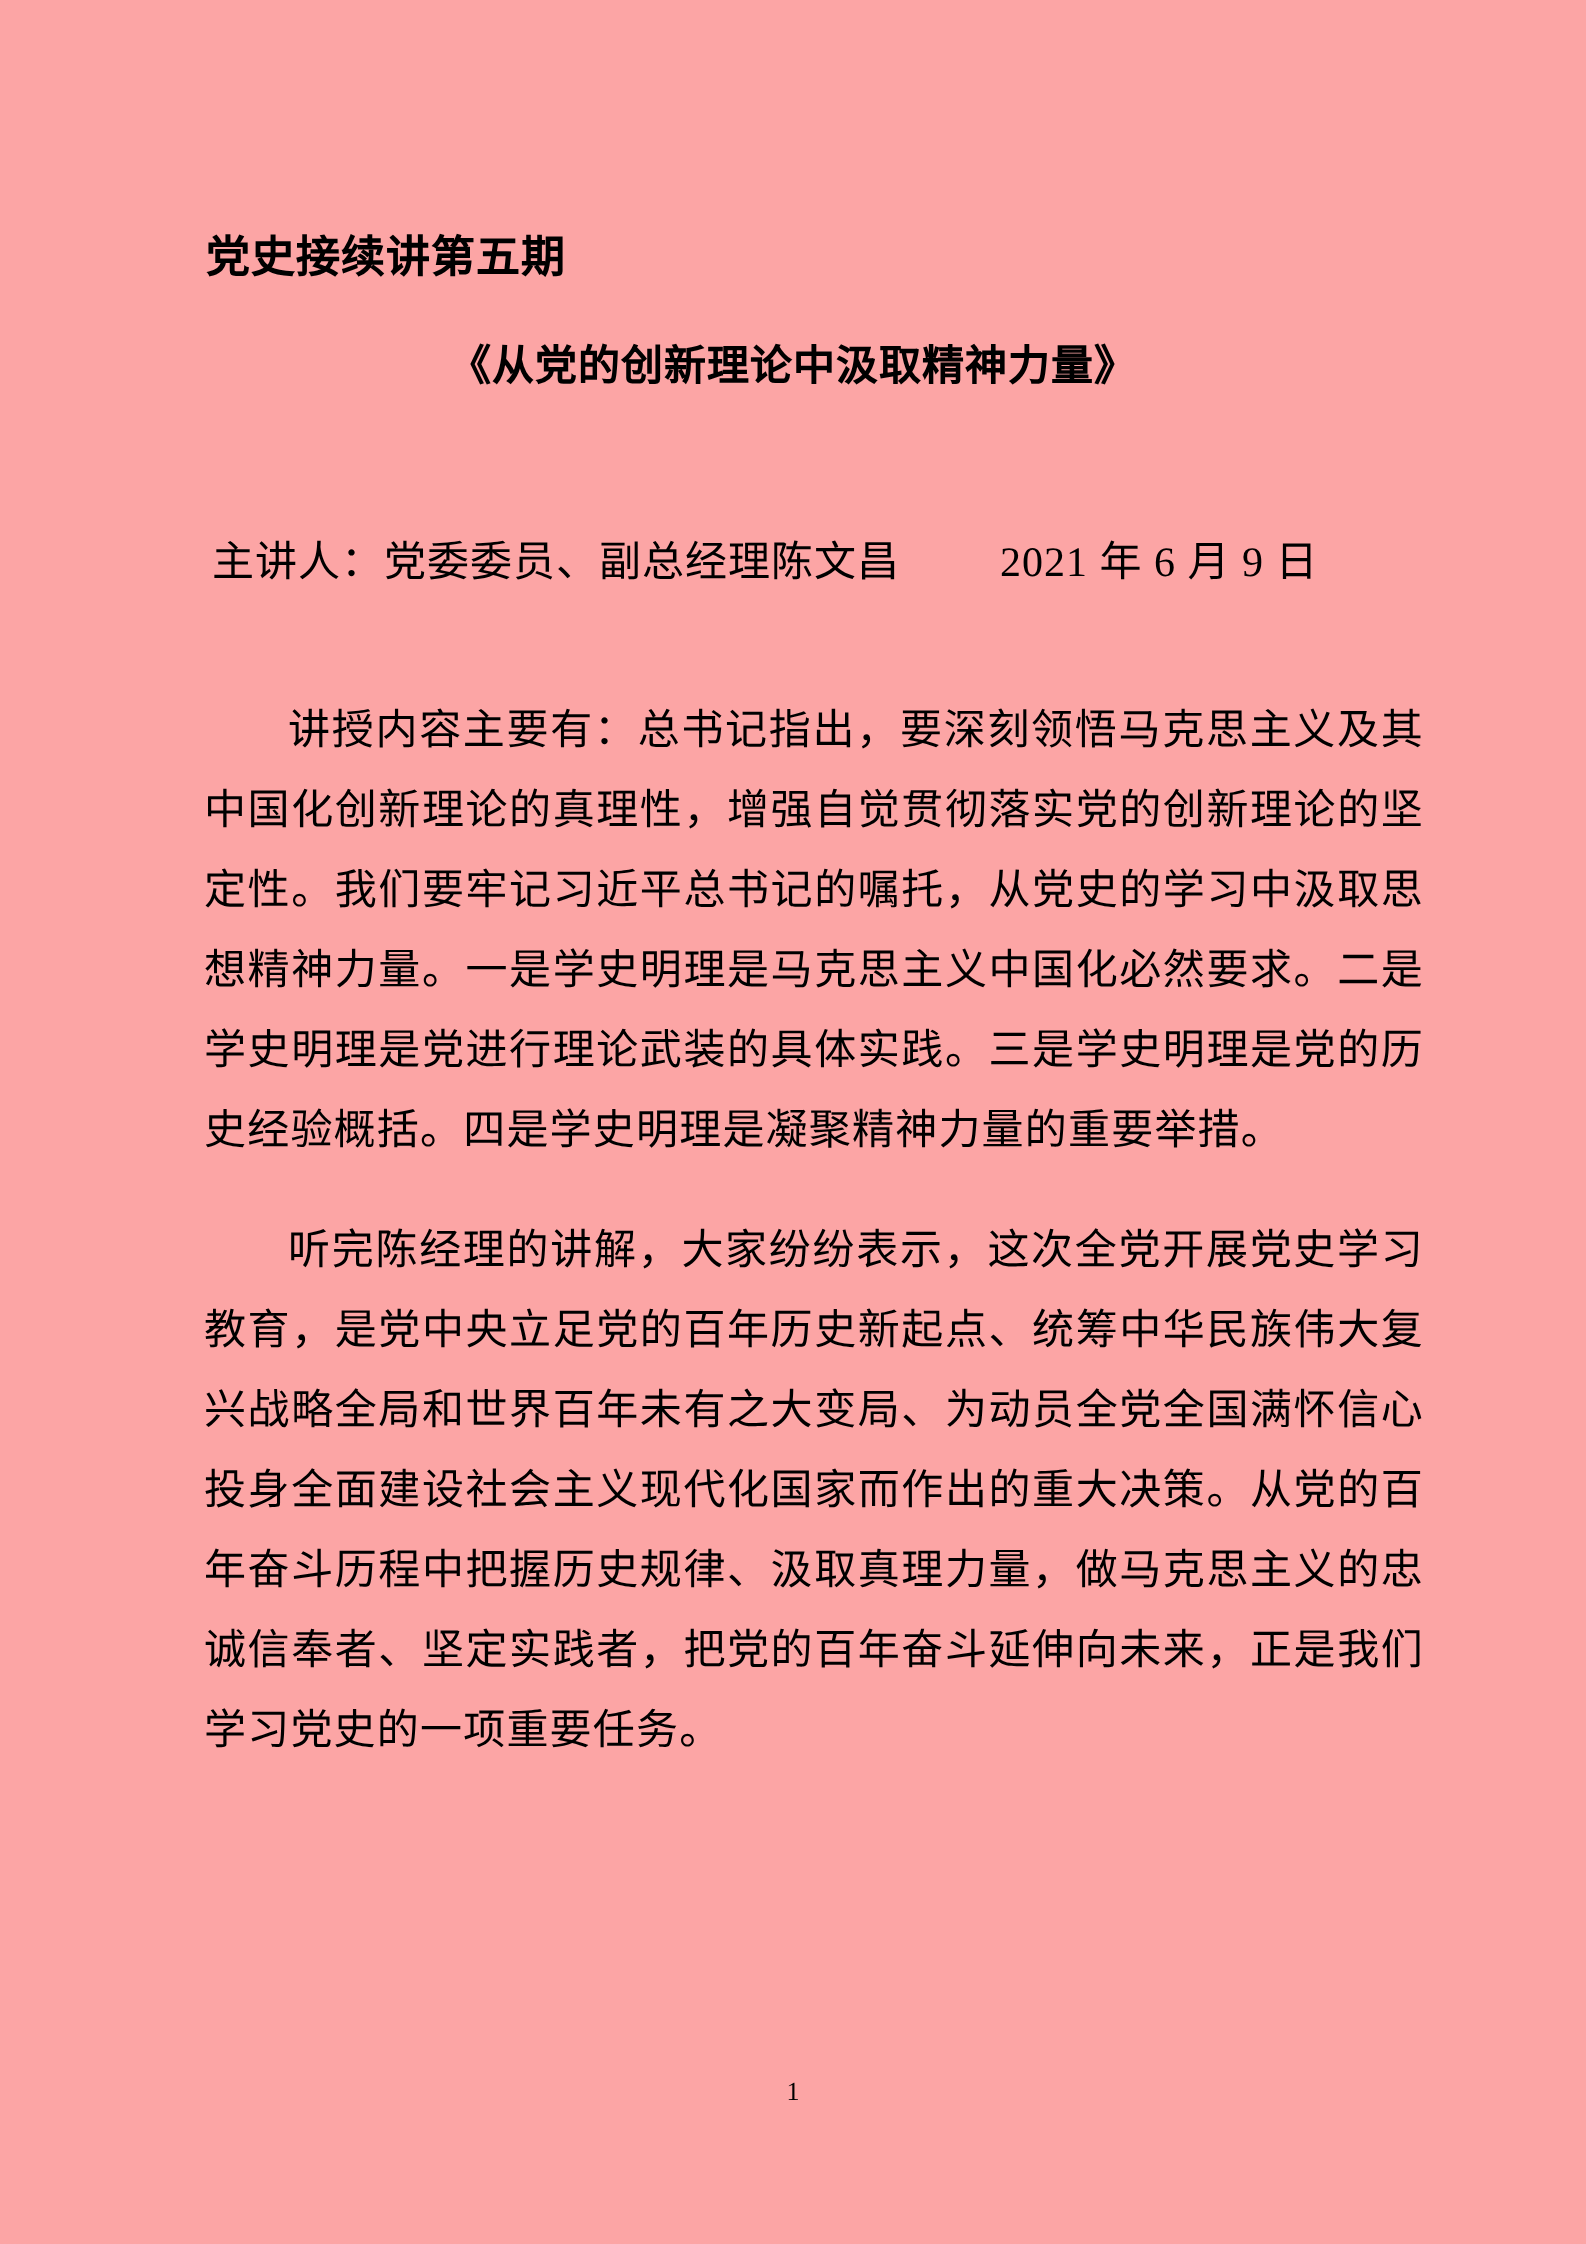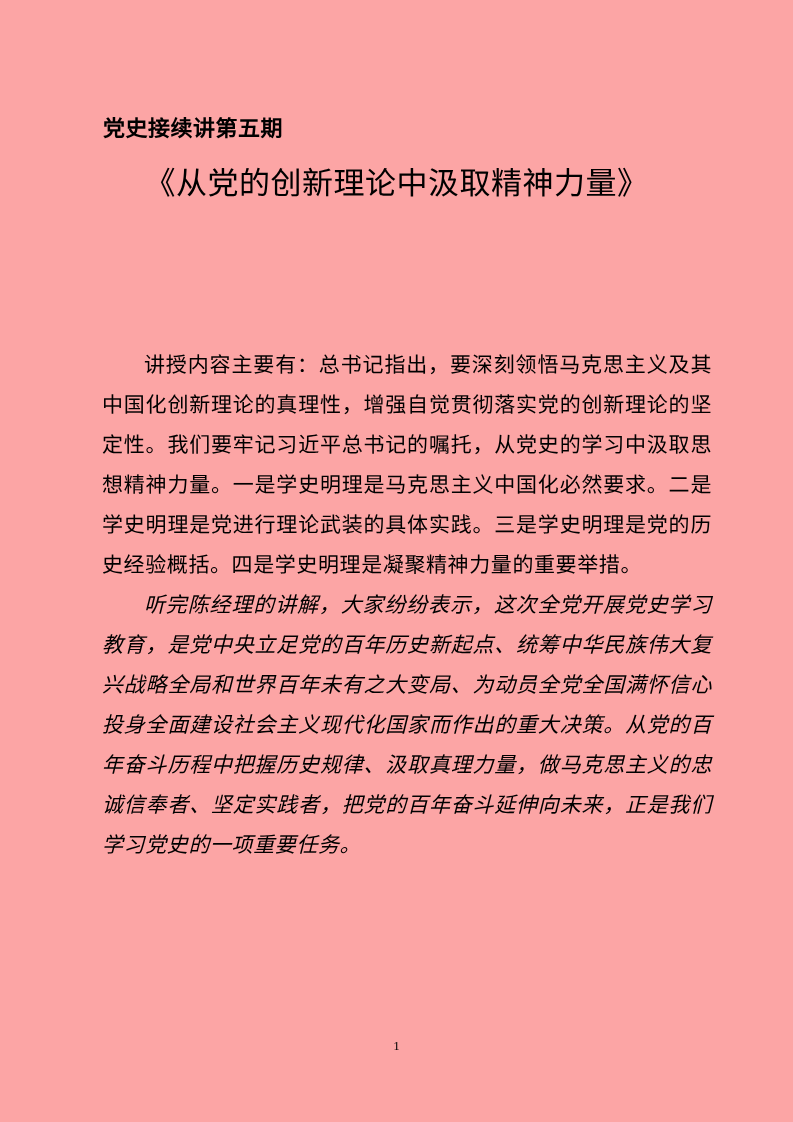--- a/index.html
+++ b/index.html
@@ -27,22 +27,22 @@
     white-space: nowrap;
   }
   .doc-title {
     position: absolute;
     left: 0;
     top: 161px;
     width: 793px;
     margin: 0;
     text-align: center;
     font-family: "Liberation Sans", "DejaVu Sans", sans-serif;
-    font-weight: 400;
-    font-size: 31px;
+    font-weight: 700;
+    font-size: 21px;
     line-height: 46px;
     letter-spacing: 0.5px;
     white-space: nowrap;
   }
   .speaker-line {
     position: absolute;
     left: 106px;
     top: 266px;
     font-family: "Liberation Serif", "DejaVu Serif", serif;
     font-size: 21px;
@@ -62,22 +62,21 @@
     font-size: 21px;
     line-height: 40px;
     letter-spacing: 0.6px;
     text-align: justify;
   }
   .para {
     margin: 0;
     text-indent: 2em;
   }
   .para + .para {
-    margin-top: 0;
-    font-style: italic;
+    margin-top: 20px;
   }
   .page-number {
     position: absolute;
     left: 0;
     top: 1037px;
     width: 793px;
     text-align: center;
     font-family: "Liberation Serif", "DejaVu Serif", serif;
     font-size: 13px;
     line-height: 18px;
@@ -85,20 +84,23 @@
 </style>
 </head>
 <body>
 
 <div class="page">
 
   <div class="doc-header">党史接续讲第五期</div>
 
   <h1 class="doc-title">《从党的创新理论中汲取精神力量》</h1>
 
+  <div class="speaker-line">
+    <span>主讲人：党委委员、副总经理陈文昌</span><span class="date">2021 年 6 月 9 日</span>
+  </div>
 
   <div class="body-text">
     <p class="para">讲授内容主要有：总书记指出，要深刻领悟马克思主义及其中国化创新理论的真理性，增强自觉贯彻落实党的创新理论的坚定性。我们要牢记习近平总书记的嘱托，从党史的学习中汲取思想精神力量。一是学史明理是马克思主义中国化必然要求。二是学史明理是党进行理论武装的具体实践。三是学史明理是党的历史经验概括。四是学史明理是凝聚精神力量的重要举措。</p>
     <p class="para">听完陈经理的讲解，大家纷纷表示，这次全党开展党史学习教育，是党中央立足党的百年历史新起点、统筹中华民族伟大复兴战略全局和世界百年未有之大变局、为动员全党全国满怀信心投身全面建设社会主义现代化国家而作出的重大决策。从党的百年奋斗历程中把握历史规律、汲取真理力量，做马克思主义的忠诚信奉者、坚定实践者，把党的百年奋斗延伸向未来，正是我们学习党史的一项重要任务。</p>
   </div>
 
   <div class="page-number">1</div>
 
 </div>
 

